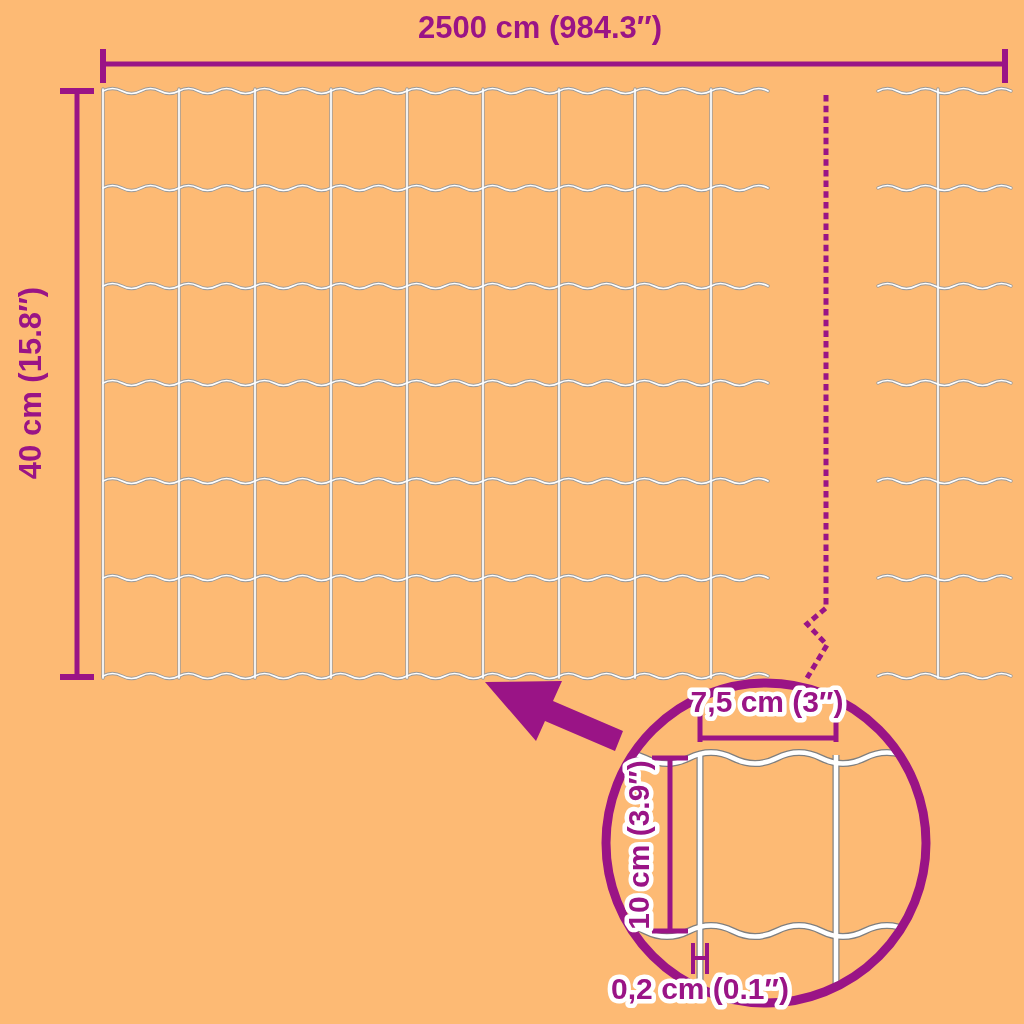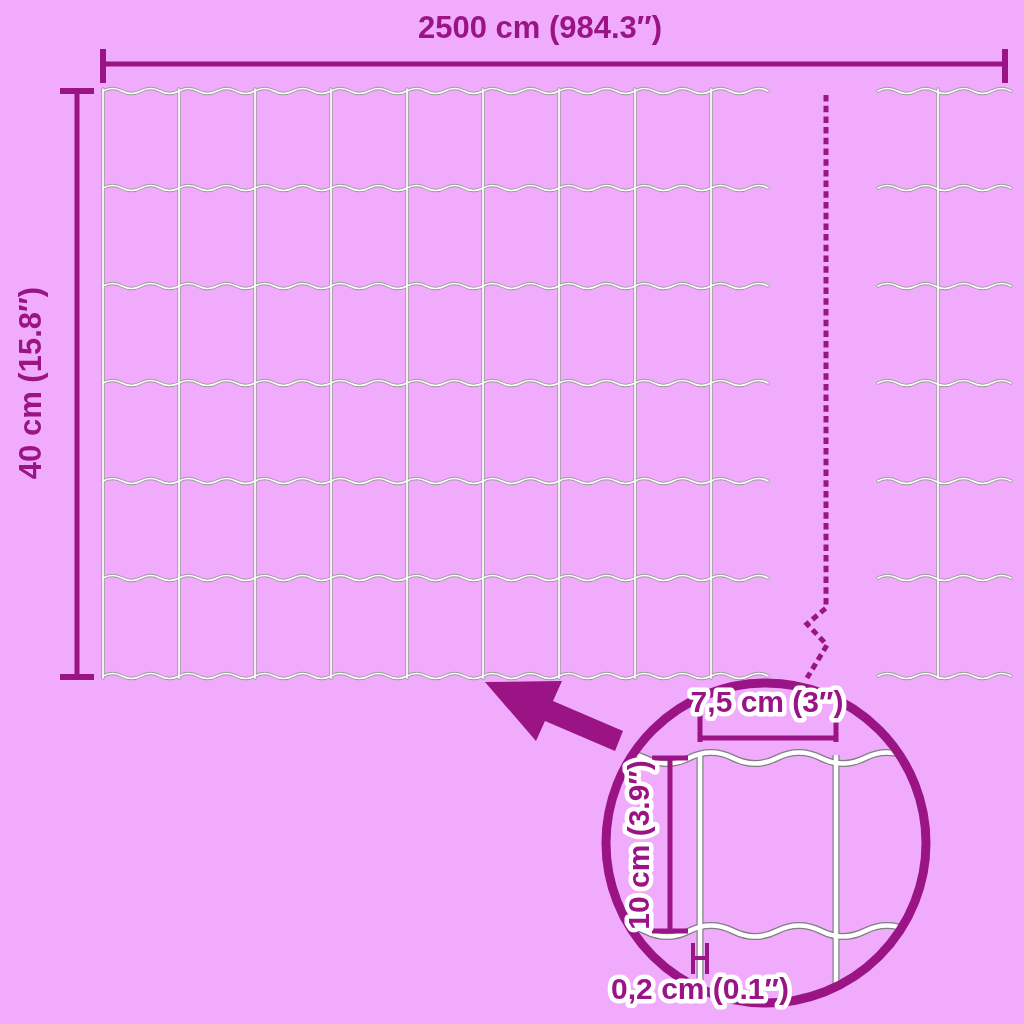--- a/index.html
+++ b/index.html
@@ -1,16 +1,16 @@
 <!DOCTYPE html>
 <html><head>
 <meta charset="utf-8">
 <style>
   html,body{margin:0;padding:0;background:#ffffff}
-  .stage{position:relative;width:1024px;height:1024px;background:#f0abfc;overflow:hidden;
+  .stage{position:relative;width:1024px;height:1024px;background:#fdba74;overflow:hidden;
          font-family:"Liberation Sans",sans-serif}
   svg{display:block}
   
   .wire-outer{fill:none;stroke:#9B9B9B;stroke-width:3.4;stroke-linecap:round}
   .wire-inner{fill:none;stroke:#FFFFFF;stroke-width:1.7;stroke-linecap:round}
   
   .dwire-outer{fill:none;stroke:#7F7F7F;stroke-width:7}
   .dwire-inner{fill:none;stroke:#FFFFFF;stroke-width:4.6}
   
   .dim{fill:none;stroke:#9A1486;stroke-width:5}

